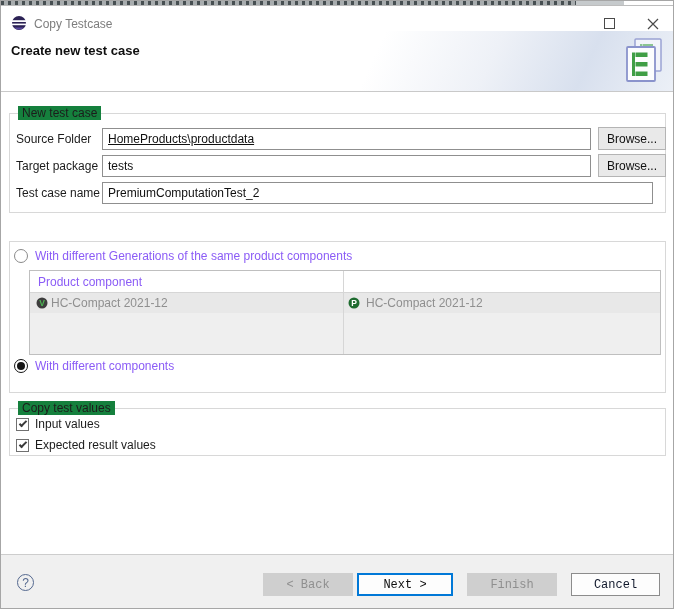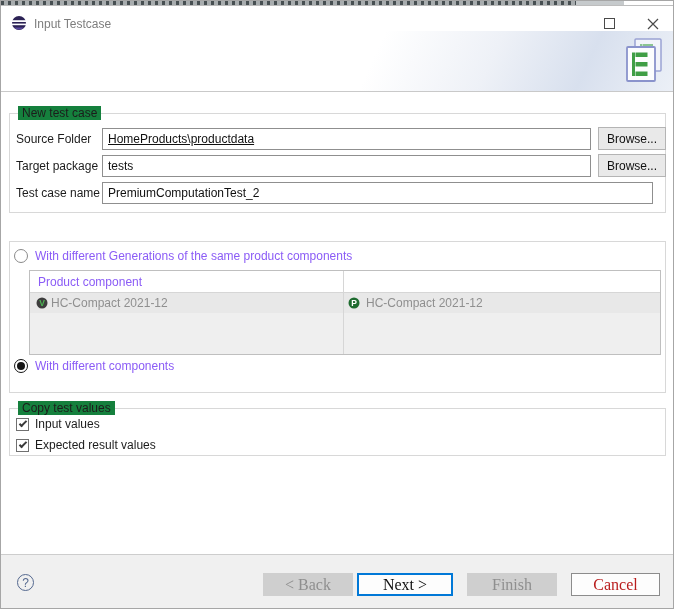--- a/index.html
+++ b/index.html
@@ -91,56 +91,57 @@
   .check-label { font-size:12px; color:#1c1c1c; white-space:nowrap; }
 
   
   .footer { left:0; top:553px; right:0; height:56px; background:#f0f0f0; border-top:1px solid #cdcdcd; }
   .help-circle {
     position:absolute; left:16px; top:19px; width:17px; height:17px; border-radius:50%;
     border:1px solid #54688f; color:#54688f; font-size:12px;
     display:flex; align-items:center; justify-content:center;
   }
   .btn {
-    position:absolute; top:18px; height:23px; font-family:Liberation Serif, serif;
-    font-size:16px; display:flex; align-items:center; justify-content:center;
+    position:absolute; top:18px; height:23px; font-family:Liberation Mono, monospace;
+    font-size:12px; display:flex; align-items:center; justify-content:center;
   }
   .btn-disabled { background:#cfcfcf; border:1px solid #cfcfcf; color:#8f8f8f; }
   .btn-default  { background:#fdfdfd; border:2px solid #0078d7; color:#101010; }
-  .btn-normal   { background:#fdfdfd; border:1px solid #8c8c8c; color:#b91c1c; }
+  .btn-normal   { background:#fdfdfd; border:1px solid #8c8c8c; color:#0f172a; }
 </style>
 </head>
 <body>
 
 <div class="screen">
 
   <div class="abs backdrop-strip"></div>
   <div class="abs backdrop-strip2"></div>
 
   <div class="abs titlebar">
     <svg class="abs eclipse-icon" viewBox="0 0 16 16">
       <circle cx="8" cy="8" r="7" fill="#2c2255"></circle>
       <rect x="1" y="5.2" width="14" height="1.8" fill="#ffffff"></rect>
       <rect x="1" y="8.6" width="14" height="1.6" fill="#ffffff"></rect>
       <path d="M3 12.6 A7 7 0 0 0 13 12.6 Z" fill="#5b4a9e"></path>
     </svg>
-    <span class="abs title-text">Input Testcase</span>
+    <span class="abs title-text">Copy Testcase</span>
     <div class="abs winbtn maximize-btn">
       <svg width="11" height="11" viewBox="0 0 11 11">
         <rect x="0.5" y="0.5" width="10" height="10" fill="none" stroke="#4a4a4a" stroke-width="1"></rect>
       </svg>
     </div>
     <div class="abs winbtn close-btn">
       <svg width="12" height="12" viewBox="0 0 12 12">
         <path d="M1 1 L11 11 M11 1 L1 11" stroke="#4a4a4a" stroke-width="1.2"></path>
       </svg>
     </div>
   </div>
 
   <div class="abs banner">
+    <div class="abs banner-title">Create new test case</div>
     <svg class="abs wizard-icon" viewBox="0 0 54 54">
       <rect x="22" y="4" width="26" height="32" rx="1" fill="#f2f4fa" stroke="#9aa2d4" stroke-width="1.5"></rect>
       <rect x="27" y="9" width="2.5" height="21" fill="#8bc491"></rect>
       <rect x="30" y="9" width="10" height="3.5" fill="#8bc491"></rect>
       <rect x="30" y="18" width="10" height="3.5" fill="#8bc491"></rect>
       <rect x="30" y="26.5" width="10" height="3.5" fill="#8bc491"></rect>
       <rect x="14" y="12" width="28" height="34" rx="1" fill="#fcfdfe" stroke="#8a93cc" stroke-width="1.8"></rect>
       <rect x="19" y="17.5" width="3" height="23.5" fill="#3f9e46"></rect>
       <rect x="22.5" y="17.5" width="12" height="4.5" fill="#3f9e46"></rect>
       <rect x="22.5" y="27" width="12" height="4.5" fill="#3f9e46"></rect>

